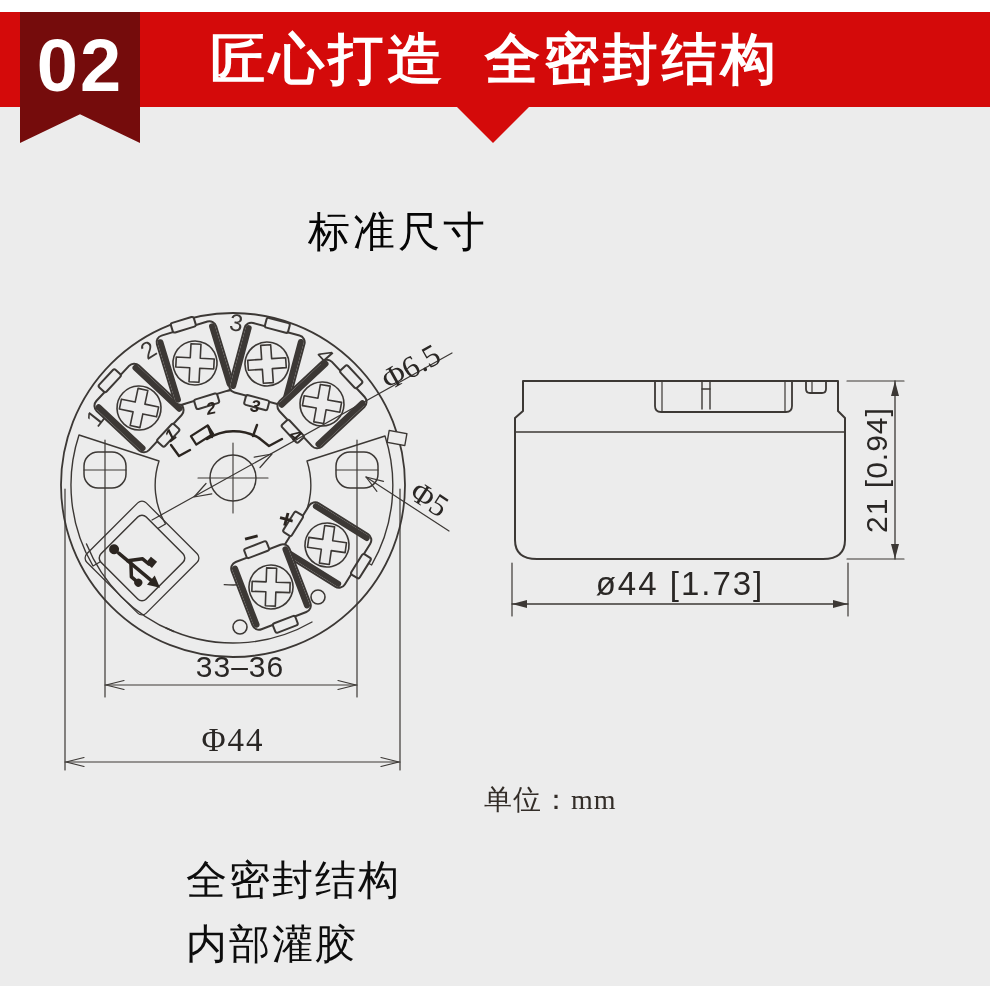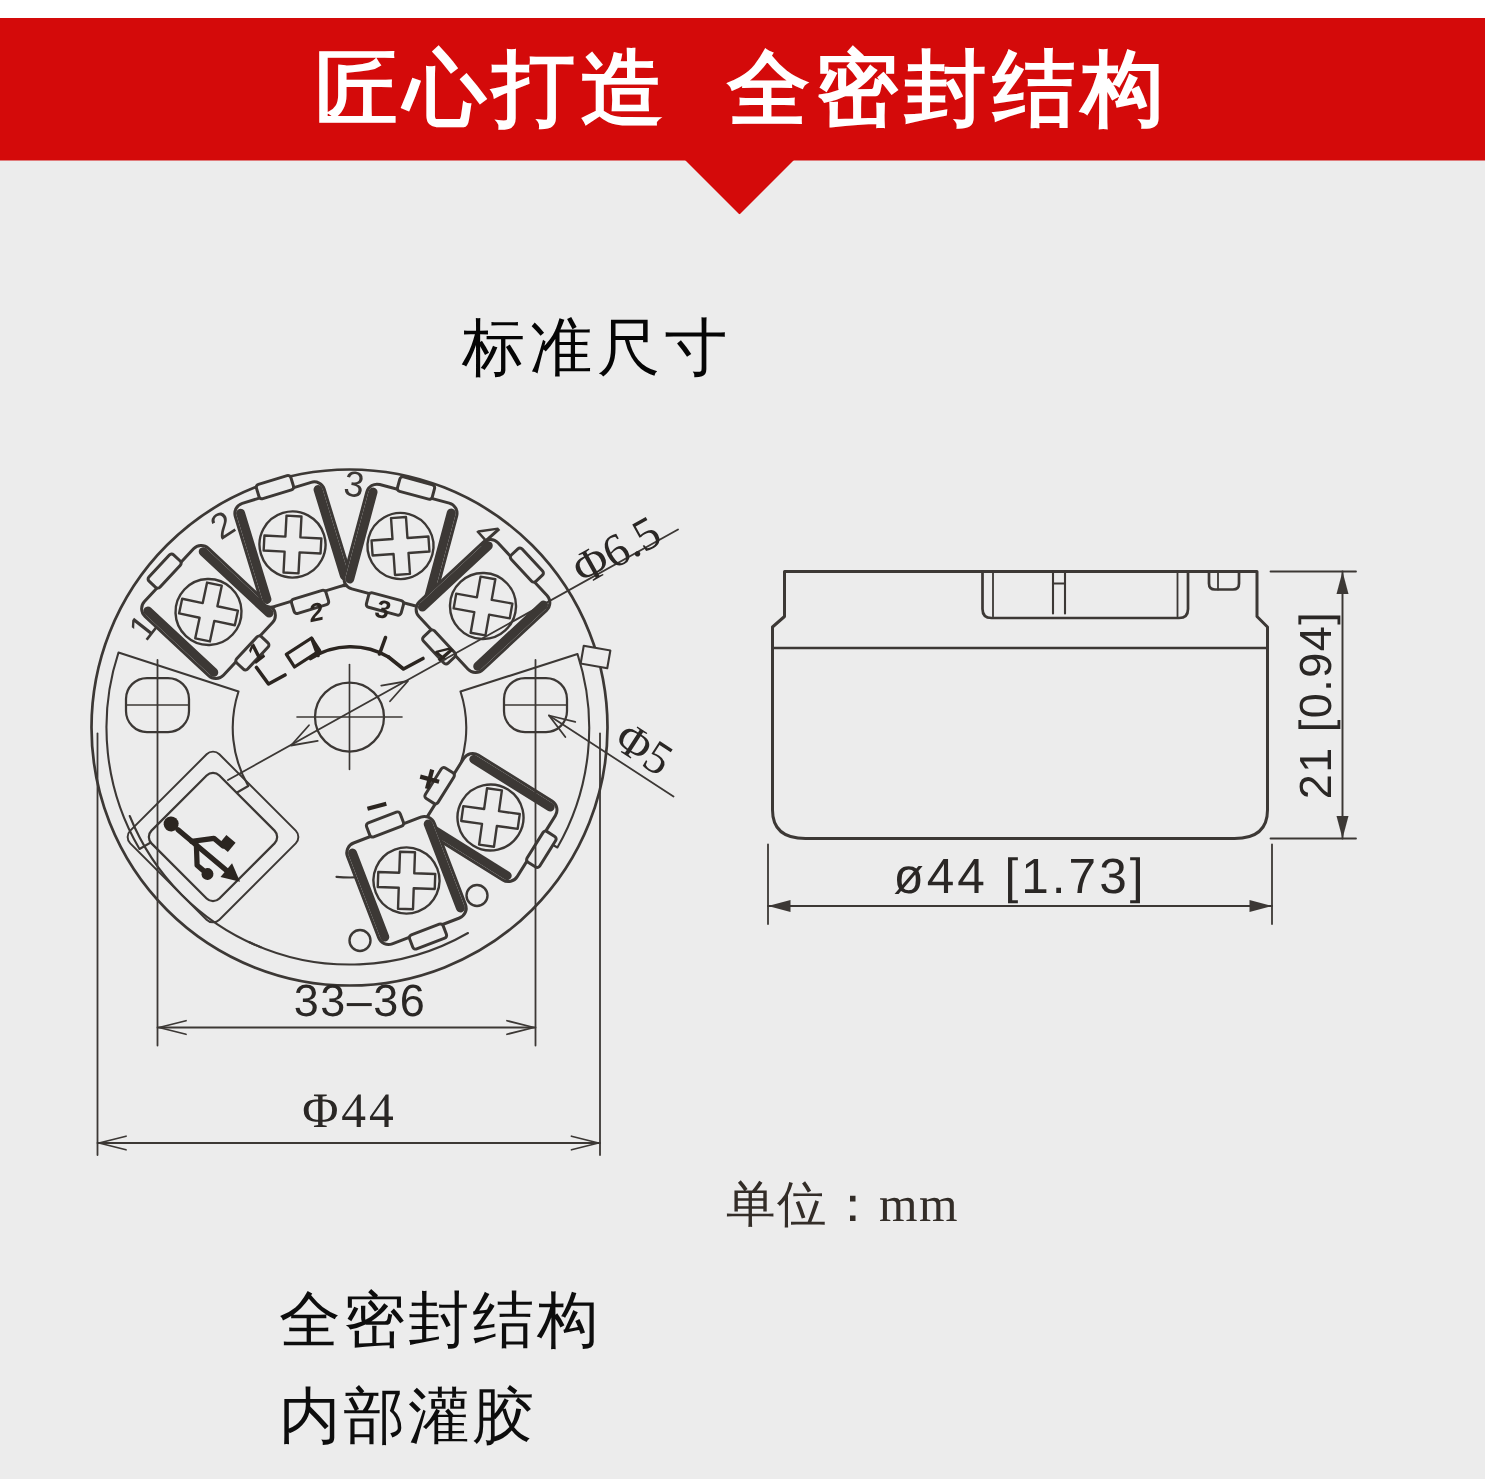--- a/index.html
+++ b/index.html
@@ -11,21 +11,21 @@
   .banner-title{font-size:55px;font-weight:bold;color:#ffffff;letter-spacing:4px;white-space:pre;}
   .banner-tri{position:absolute;top:106px;left:456px;width:74px;height:37px;background:#d40a0a;
               clip-path:polygon(0 0,100% 0,50% 100%);}
   .ribbon{position:absolute;top:12px;left:20px;width:120px;height:131px;background:#750c0c;
           clip-path:polygon(0 0,100% 0,100% 100%,50% 78%,0 100%);text-align:center;}
   .ribbon-num{font-size:74px;font-weight:bold;color:#ffffff;line-height:1;margin-top:17px;letter-spacing:2px;}
   .section-title{position:absolute;top:204px;left:0;width:796px;text-align:center;
                  font-size:42px;font-weight:500;color:#050505;letter-spacing:3px;font-family:Liberation Serif, serif;}
   .svg-layer{position:absolute;top:0;left:0;}
   .unit-note{position:absolute;left:484px;top:781px;font-family:"Liberation Serif",serif;
-             font-size:33px;color:#332d28;letter-spacing:1px;white-space:pre;}
+             font-size:28px;color:#332d28;letter-spacing:1px;white-space:pre;}
   .feature{position:absolute;left:186px;font-size:41px;color:#0d0d0d;letter-spacing:2px;font-weight:500;}
   .f1{top:853px;}
   .f2{top:917px;}
   
   text{stroke:none;}
   .dim-sans{font-family:"Liberation Sans",sans-serif;font-size:30px;fill:#2a2725;letter-spacing:1px;}
   .dim-sans-lg{font-family:"Liberation Sans",sans-serif;font-size:33px;fill:#2a2725;letter-spacing:2px;}
   .dim-serif{font-family:"Liberation Serif",serif;font-size:31px;fill:#2a2725;}
   .dim-serif-lg{font-family:"Liberation Serif",serif;font-size:33px;fill:#2a2725;letter-spacing:2px;}
   .lbl-out{font-family:"Liberation Sans",sans-serif;font-size:24px;fill:#3c3835;}
@@ -37,20 +37,23 @@
 
 <div class="page">
 
   <div class="white-strip"></div>
 
   <div class="banner">
     <div class="banner-title">匠心打造  全密封结构</div>
   </div>
   <div class="banner-tri"></div>
 
+  <div class="ribbon">
+    <div class="ribbon-num">02</div>
+  </div>
 
   <div class="section-title">标准尺寸</div>
 
   <svg class="svg-layer" width="990" height="986" viewBox="0 0 990 986">
     <defs>
       <g id="tblock">
         <rect x="-31" y="-36" width="62" height="72" rx="7" fill="#ececec" stroke="#3c3835" stroke-width="2"></rect>
         <rect x="-12" y="-45" width="24" height="10" rx="2" fill="#ececec" stroke="#3c3835" stroke-width="2"></rect>
         <rect x="-12" y="35" width="24" height="10" rx="2" fill="#ececec" stroke="#3c3835" stroke-width="2"></rect>
         <line x1="-27" y1="-30" x2="-27" y2="30" stroke="#3c3835" stroke-width="6"></line>

